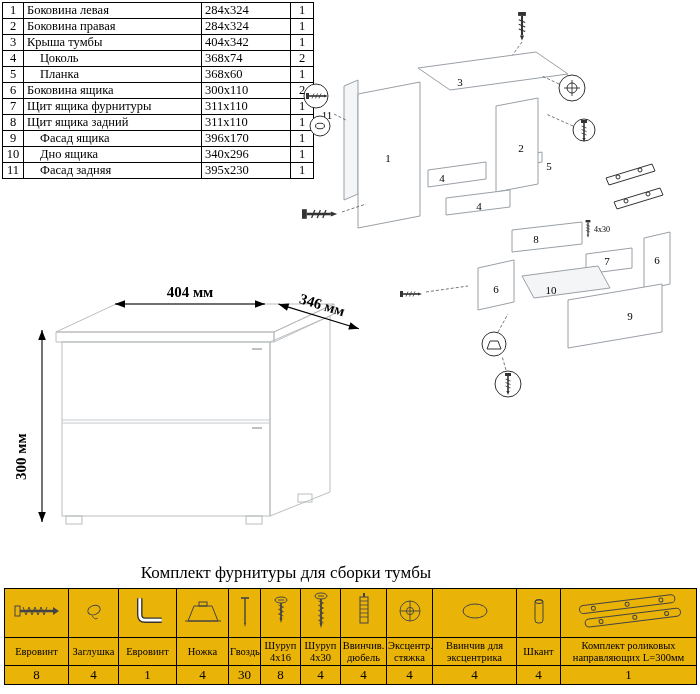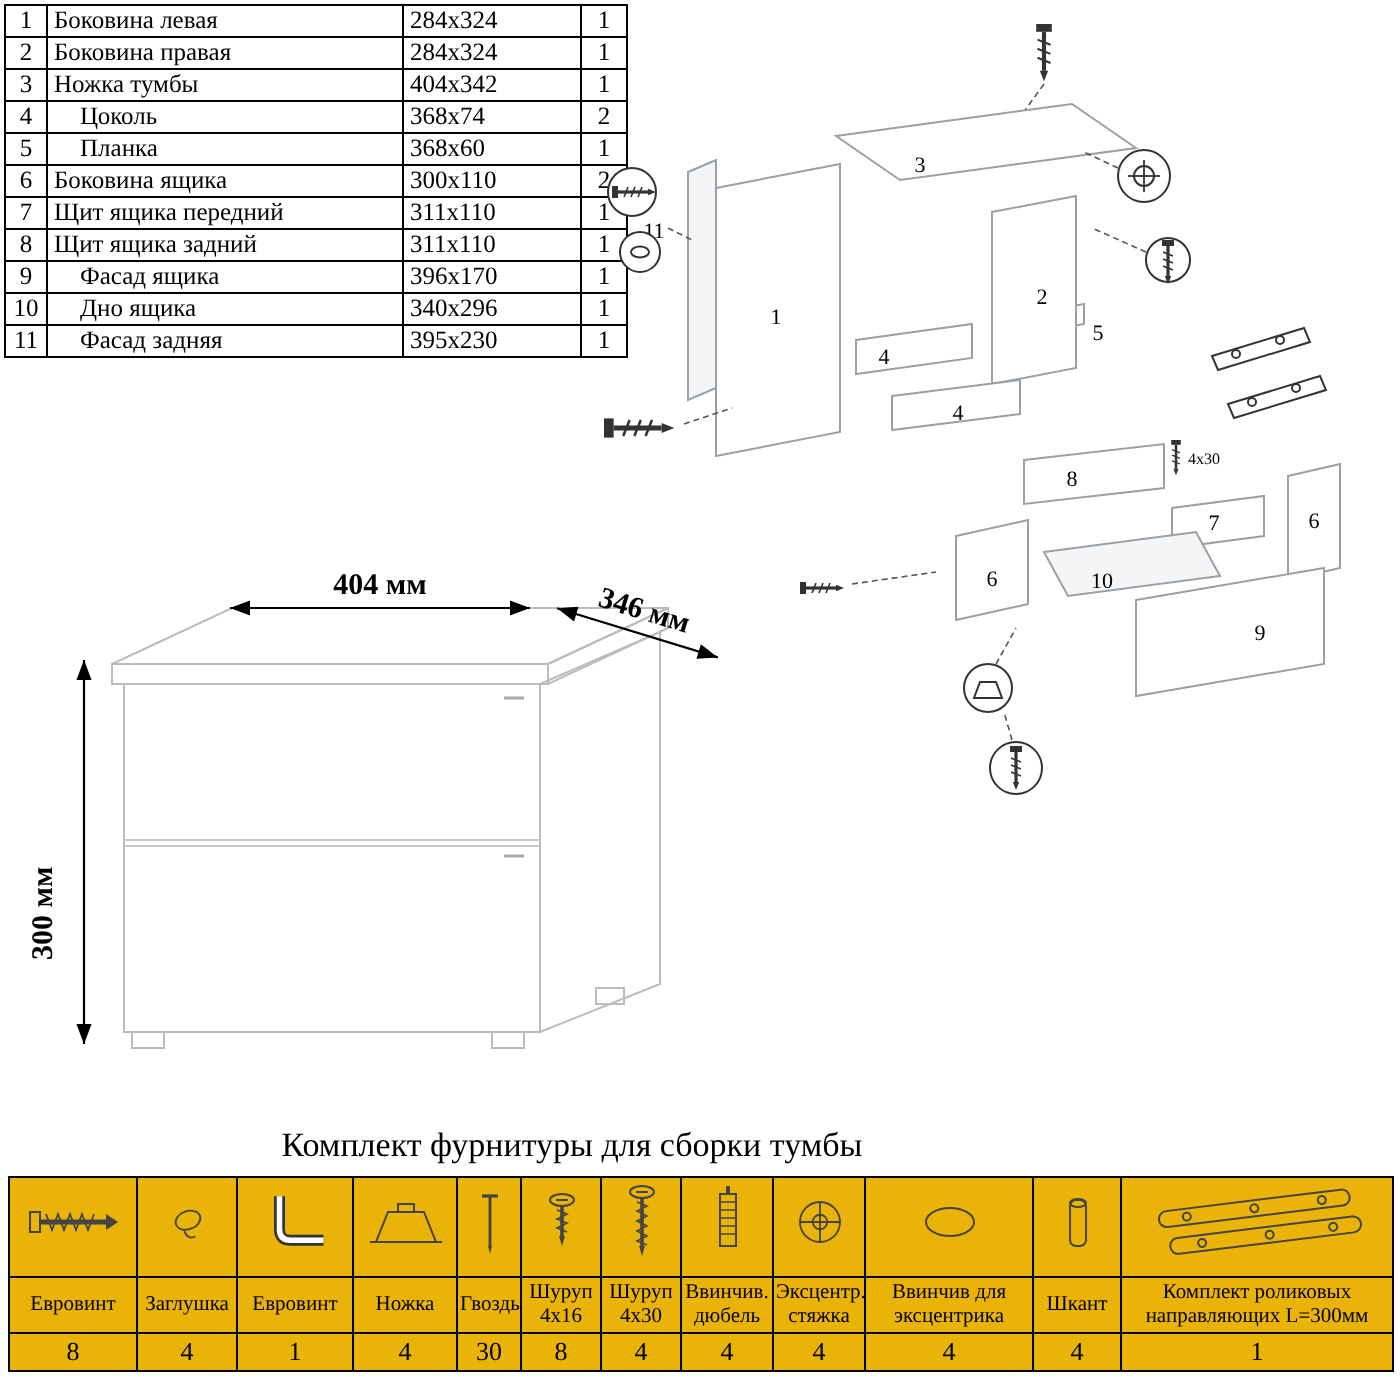--- a/index.html
+++ b/index.html
@@ -51,21 +51,21 @@
         <td class="c-qty">1</td>
       </tr>
       <tr>
         <td class="c-num">2</td>
         <td class="c-name">Боковина правая</td>
         <td class="c-size">284х324</td>
         <td class="c-qty">1</td>
       </tr>
       <tr>
         <td class="c-num">3</td>
-        <td class="c-name">Ножка тумбы</td>
+        <td class="c-name">Крыша тумбы</td>
         <td class="c-size">404х342</td>
         <td class="c-qty">1</td>
       </tr>
       <tr class="indent">
         <td class="c-num">4</td>
         <td class="c-name">Цоколь</td>
         <td class="c-size">368х74</td>
         <td class="c-qty">2</td>
       </tr>
       <tr class="indent">
@@ -75,21 +75,21 @@
         <td class="c-qty">1</td>
       </tr>
       <tr>
         <td class="c-num">6</td>
         <td class="c-name">Боковина ящика</td>
         <td class="c-size">300х110</td>
         <td class="c-qty">2</td>
       </tr>
       <tr>
         <td class="c-num">7</td>
-        <td class="c-name">Щит ящика передний</td>
+        <td class="c-name">Щит ящика фурнитуры</td>
         <td class="c-size">311х110</td>
         <td class="c-qty">1</td>
       </tr>
       <tr>
         <td class="c-num">8</td>
         <td class="c-name">Щит ящика задний</td>
         <td class="c-size">311х110</td>
         <td class="c-qty">1</td>
       </tr>
       <tr class="indent">

